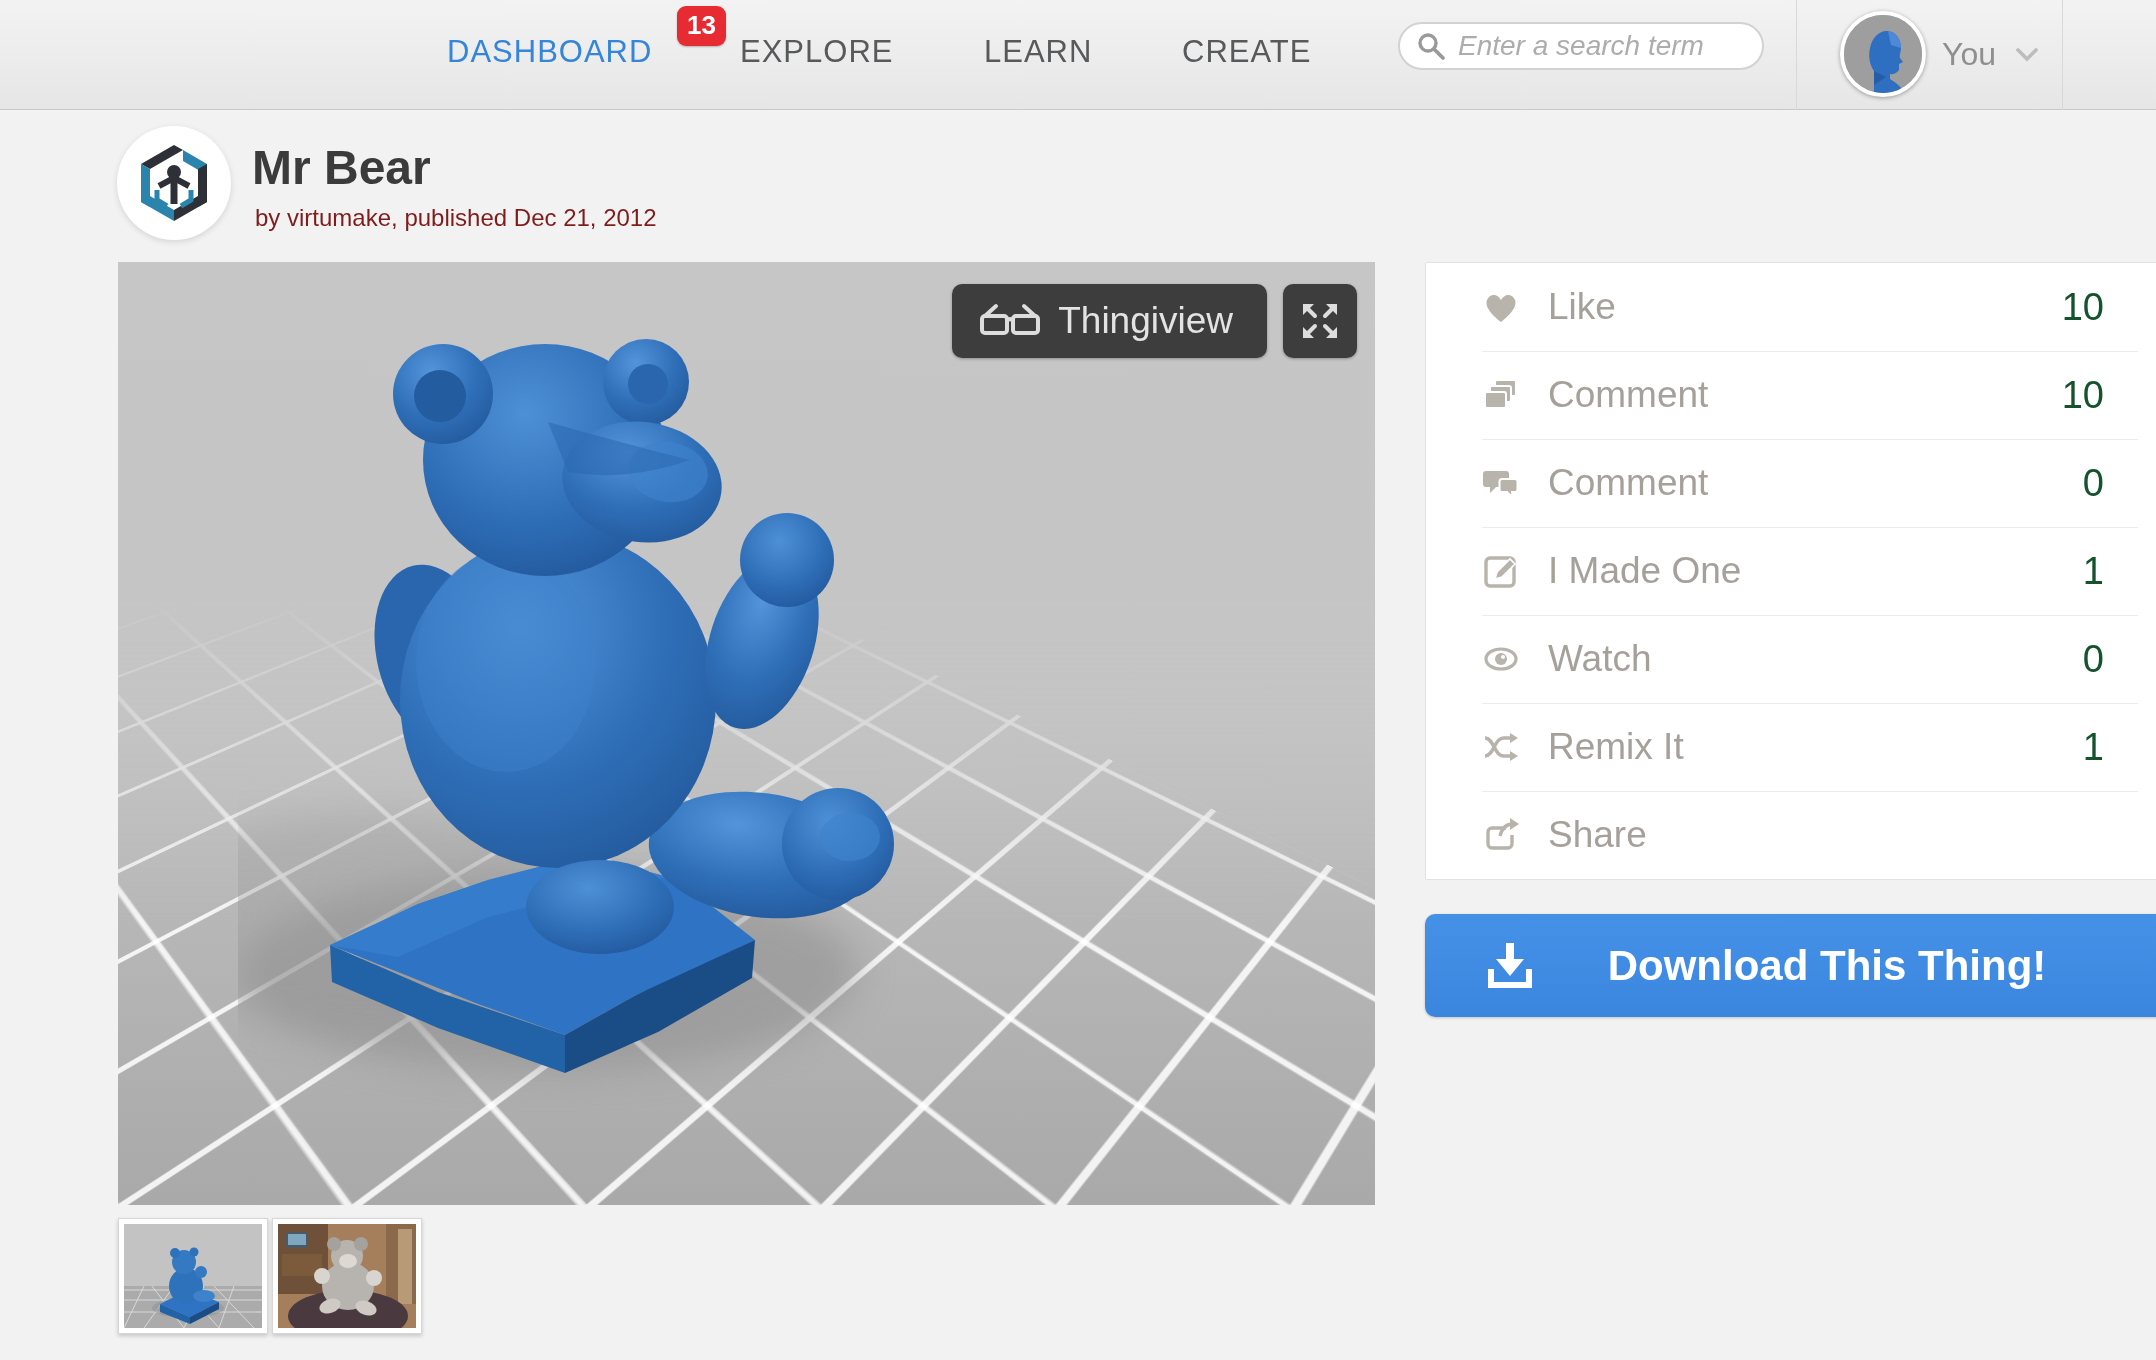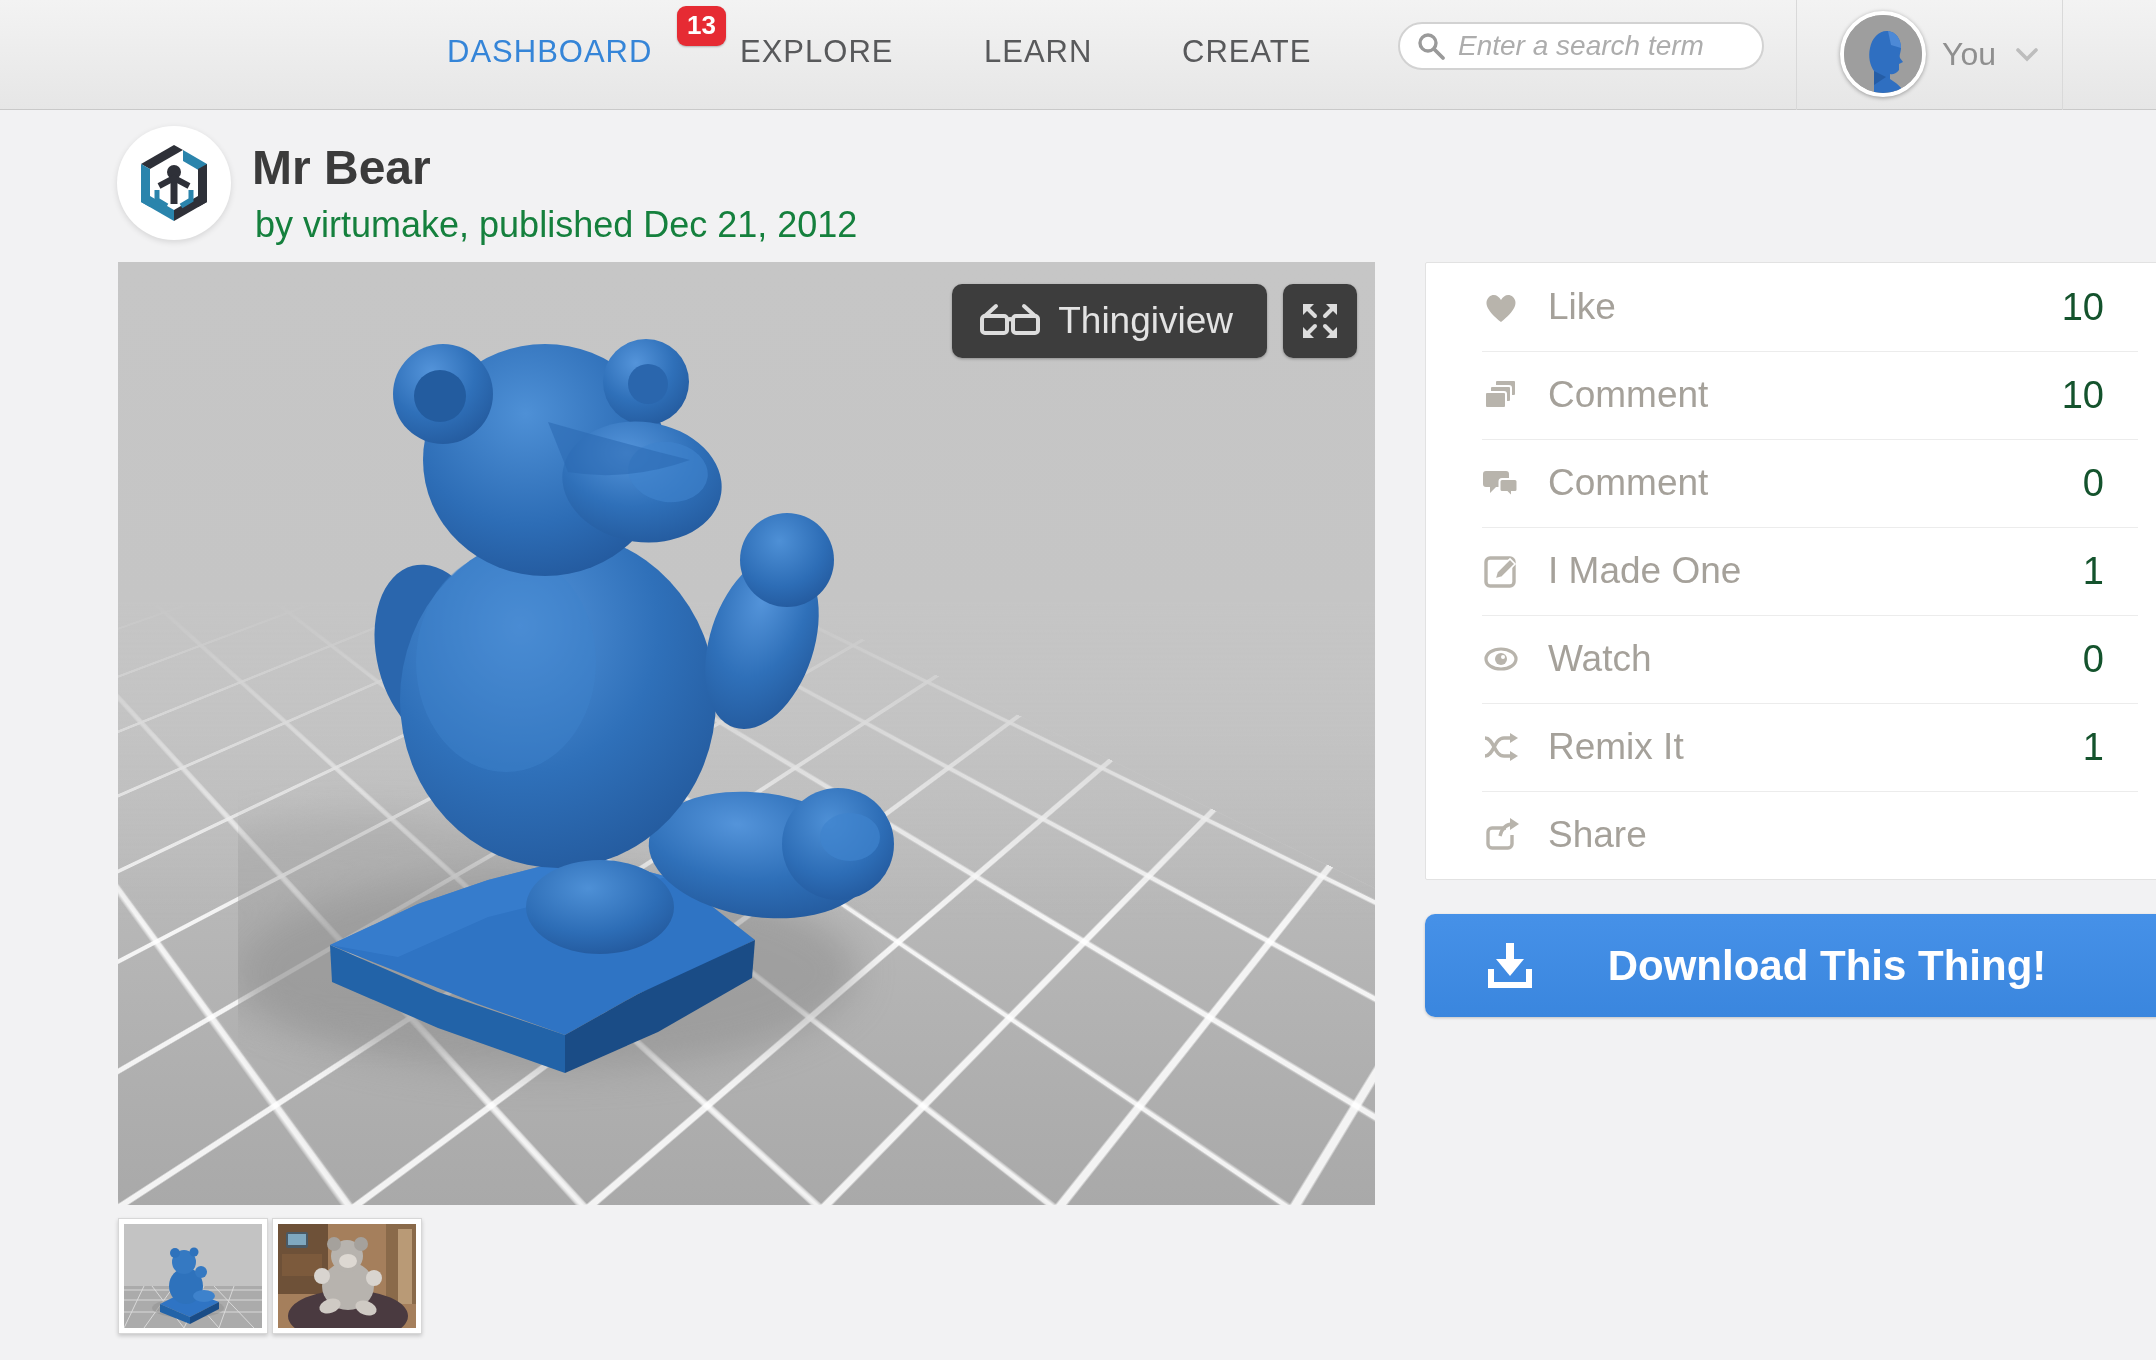--- a/index.html
+++ b/index.html
@@ -31,21 +31,21 @@
   .nav-divider.d2 { left:2062px; }
   .avatar { position:absolute; left:1840px; top:11px; width:86px; height:86px; border-radius:50%;
     background:#9e9e9e; border:4px solid #fff; box-shadow:0 1px 4px rgba(0,0,0,.35); overflow:hidden; cursor:pointer; }
   .you-label { position:absolute; left:1942px; top:36px; font-size:32px; color:#8f8f8f; cursor:pointer; }
   .you-caret { position:absolute; left:2016px; top:48px; cursor:pointer; }
 
   
   .thing-logo { position:absolute; left:117px; top:126px; width:114px; height:114px; border-radius:50%;
     background:#fff; box-shadow:0 2px 6px rgba(0,0,0,.12); display:flex; align-items:center; justify-content:center; cursor:pointer; }
   .thing-title { position:absolute; left:252px; top:140px; font-size:48px; font-weight:bold; color:#3b3b3b; }
-  .thing-byline { position:absolute; left:255px; top:204px; font-size:36px; color:#15803d; }
+  .thing-byline { position:absolute; left:255px; top:204px; font-size:24px; color:#7f1d1d; }
 
   
   .viewport { position:absolute; left:118px; top:262px; width:1257px; height:943px;
     background:linear-gradient(#c7c7c7 0%, #c2c2c2 45%, #a9a9a9 100%); overflow:hidden; cursor:grab; }
   .grid-plane { position:absolute; left:-45%; top:34%; width:190%; height:260%;
     background-image:
       repeating-linear-gradient(0deg, rgba(255,255,255,.85) 0 4px, rgba(255,255,255,0) 4px 84px),
       repeating-linear-gradient(90deg, rgba(255,255,255,.85) 0 4px, rgba(255,255,255,0) 4px 84px);
     transform:perspective(1150px) rotateX(61deg) rotateZ(45deg); transform-origin:50% 0%; }
   .grid-fade { position:absolute; left:0; top:0; width:100%; height:100%;

